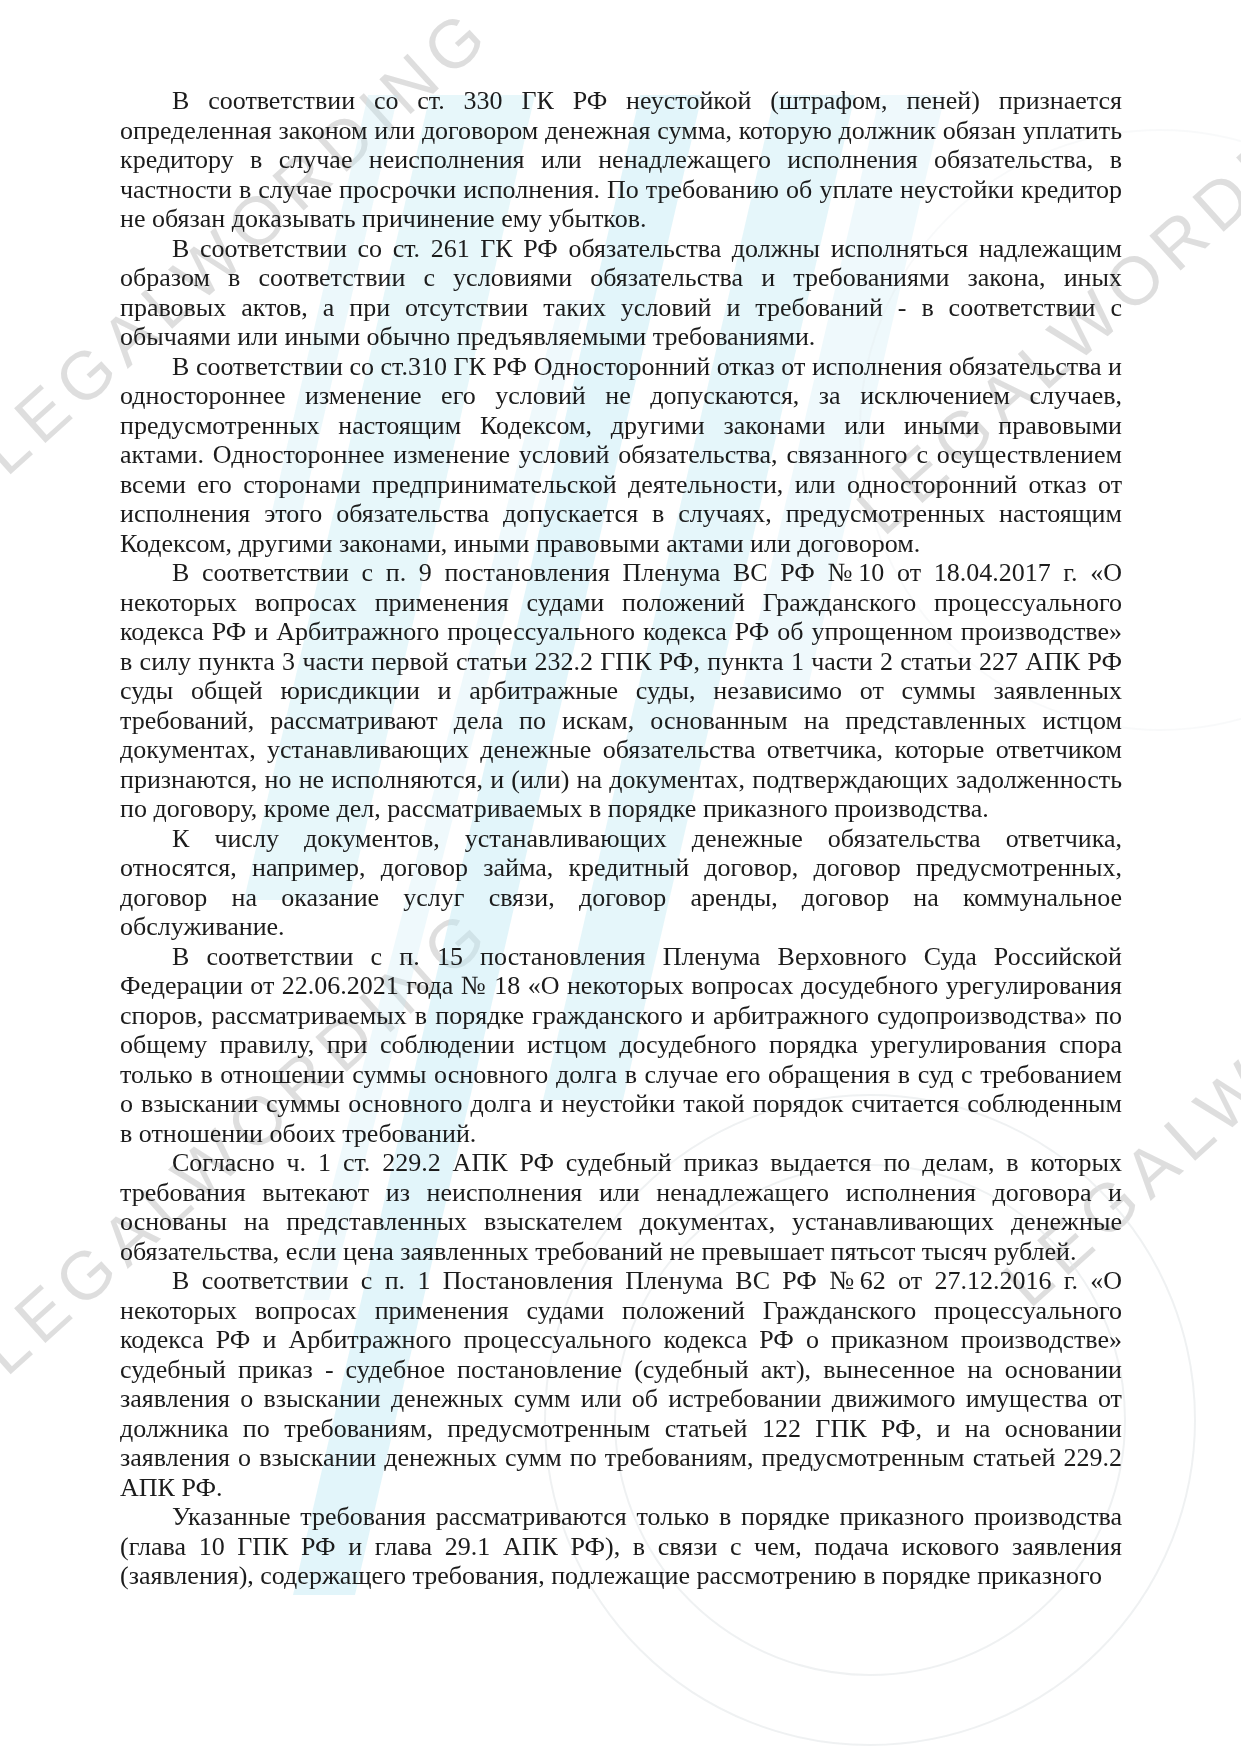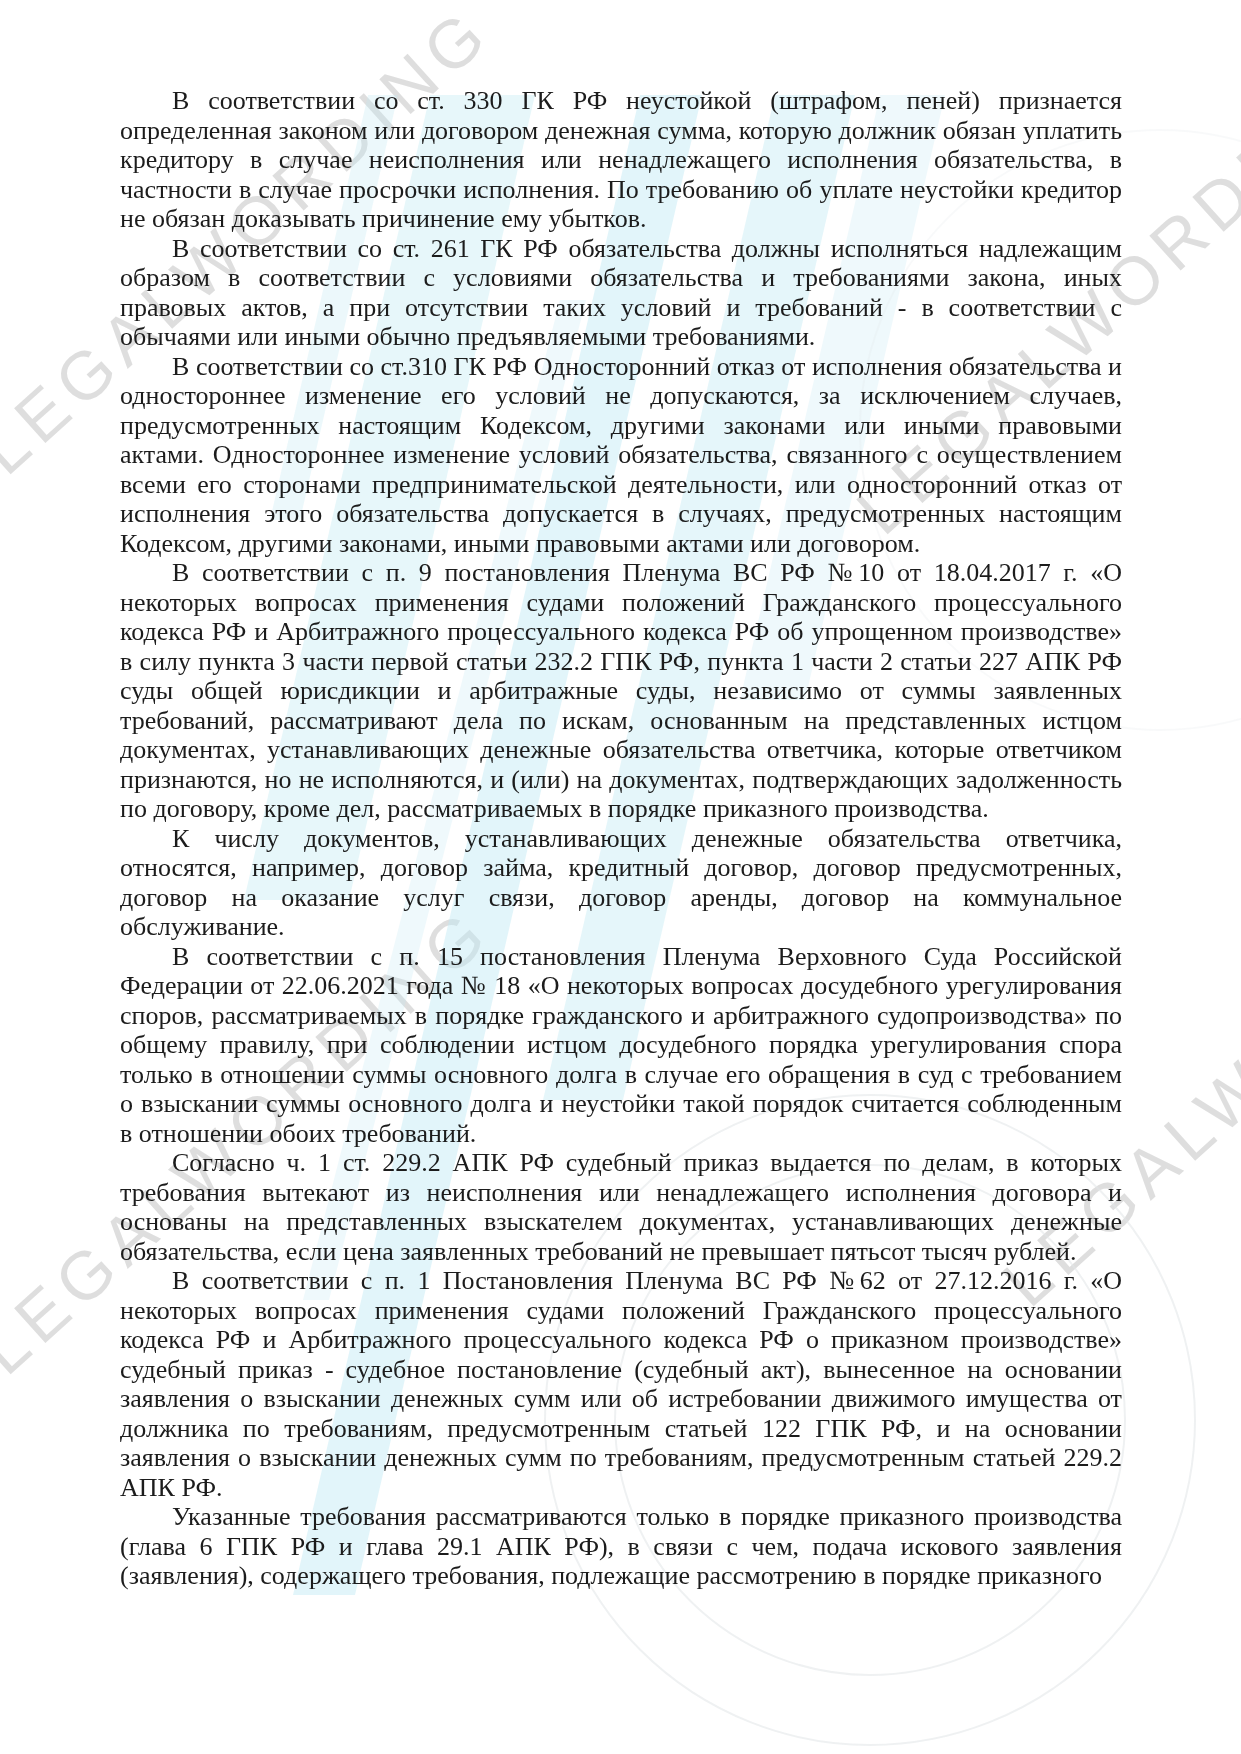--- a/index.html
+++ b/index.html
@@ -100,16 +100,16 @@
 
   <div class="content">
     <p>В соответствии со ст. 330 ГК РФ неустойкой (штрафом, пеней) признается определенная законом или договором денежная сумма, которую должник обязан уплатить кредитору в случае неисполнения или ненадлежащего исполнения обязательства, в частности в случае просрочки исполнения. По требованию об уплате неустойки кредитор не обязан доказывать причинение ему убытков.</p>
     <p>В соответствии со ст. 261 ГК РФ обязательства должны исполняться надлежащим образом в соответствии с условиями обязательства и требованиями закона, иных правовых актов, а при отсутствии таких условий и требований - в соответствии с обычаями или иными обычно предъявляемыми требованиями.</p>
     <p>В соответствии со ст.310 ГК РФ Односторонний отказ от исполнения обязательства и одностороннее изменение его условий не допускаются, за исключением случаев, предусмотренных настоящим Кодексом, другими законами или иными правовыми актами. Одностороннее изменение условий обязательства, связанного с осуществлением всеми его сторонами предпринимательской деятельности, или односторонний отказ от исполнения этого обязательства допускается в случаях, предусмотренных настоящим Кодексом, другими законами, иными правовыми актами или договором.</p>
     <p>В соответствии с п. 9 постановления Пленума ВС РФ №10 от 18.04.2017 г. «О некоторых вопросах применения судами положений Гражданского процессуального кодекса РФ и Арбитражного процессуального кодекса РФ об упрощенном производстве» в силу пункта 3 части первой статьи 232.2 ГПК РФ, пункта 1 части 2 статьи 227 АПК РФ суды общей юрисдикции и арбитражные суды, независимо от суммы заявленных требований, рассматривают дела по искам, основанным на представленных истцом документах, устанавливающих денежные обязательства ответчика, которые ответчиком признаются, но не исполняются, и (или) на документах, подтверждающих задолженность по договору, кроме дел, рассматриваемых в порядке приказного производства.</p>
     <p>К числу документов, устанавливающих денежные обязательства ответчика, относятся, например, договор займа, кредитный договор, договор предусмотренных, договор на оказание услуг связи, договор аренды, договор на коммунальное обслуживание.</p>
     <p>В соответствии с п. 15 постановления Пленума Верховного Суда Российской Федерации от 22.06.2021 года № 18 «О некоторых вопросах досудебного урегулирования споров, рассматриваемых в порядке гражданского и арбитражного судопроизводства» по общему правилу, при соблюдении истцом досудебного порядка урегулирования спора только в отношении суммы основного долга в случае его обращения в суд с требованием о взыскании суммы основного долга и неустойки такой порядок считается соблюденным в отношении обоих требований.</p>
     <p>Согласно ч. 1 ст. 229.2 АПК РФ судебный приказ выдается по делам, в которых требования вытекают из неисполнения или ненадлежащего исполнения договора и основаны на представленных взыскателем документах, устанавливающих денежные обязательства, если цена заявленных требований не превышает пятьсот тысяч рублей.</p>
     <p>В соответствии с п. 1 Постановления Пленума ВС РФ №62 от 27.12.2016 г. «О некоторых вопросах применения судами положений Гражданского процессуального кодекса РФ и Арбитражного процессуального кодекса РФ о приказном производстве» судебный приказ - судебное постановление (судебный акт), вынесенное на основании заявления о взыскании денежных сумм или об истребовании движимого имущества от должника по требованиям, предусмотренным статьей 122 ГПК РФ, и на основании заявления о взыскании денежных сумм по требованиям, предусмотренным статьей 229.2 АПК РФ.</p>
-    <p>Указанные требования рассматриваются только в порядке приказного производства (глава 6 ГПК РФ и глава 29.1 АПК РФ), в связи с чем, подача искового заявления (заявления), содержащего требования, подлежащие рассмотрению в порядке приказного</p>
+    <p>Указанные требования рассматриваются только в порядке приказного производства (глава 10 ГПК РФ и глава 29.1 АПК РФ), в связи с чем, подача искового заявления (заявления), содержащего требования, подлежащие рассмотрению в порядке приказного</p>
   </div>
 
 </div>
 
 </body></html>

